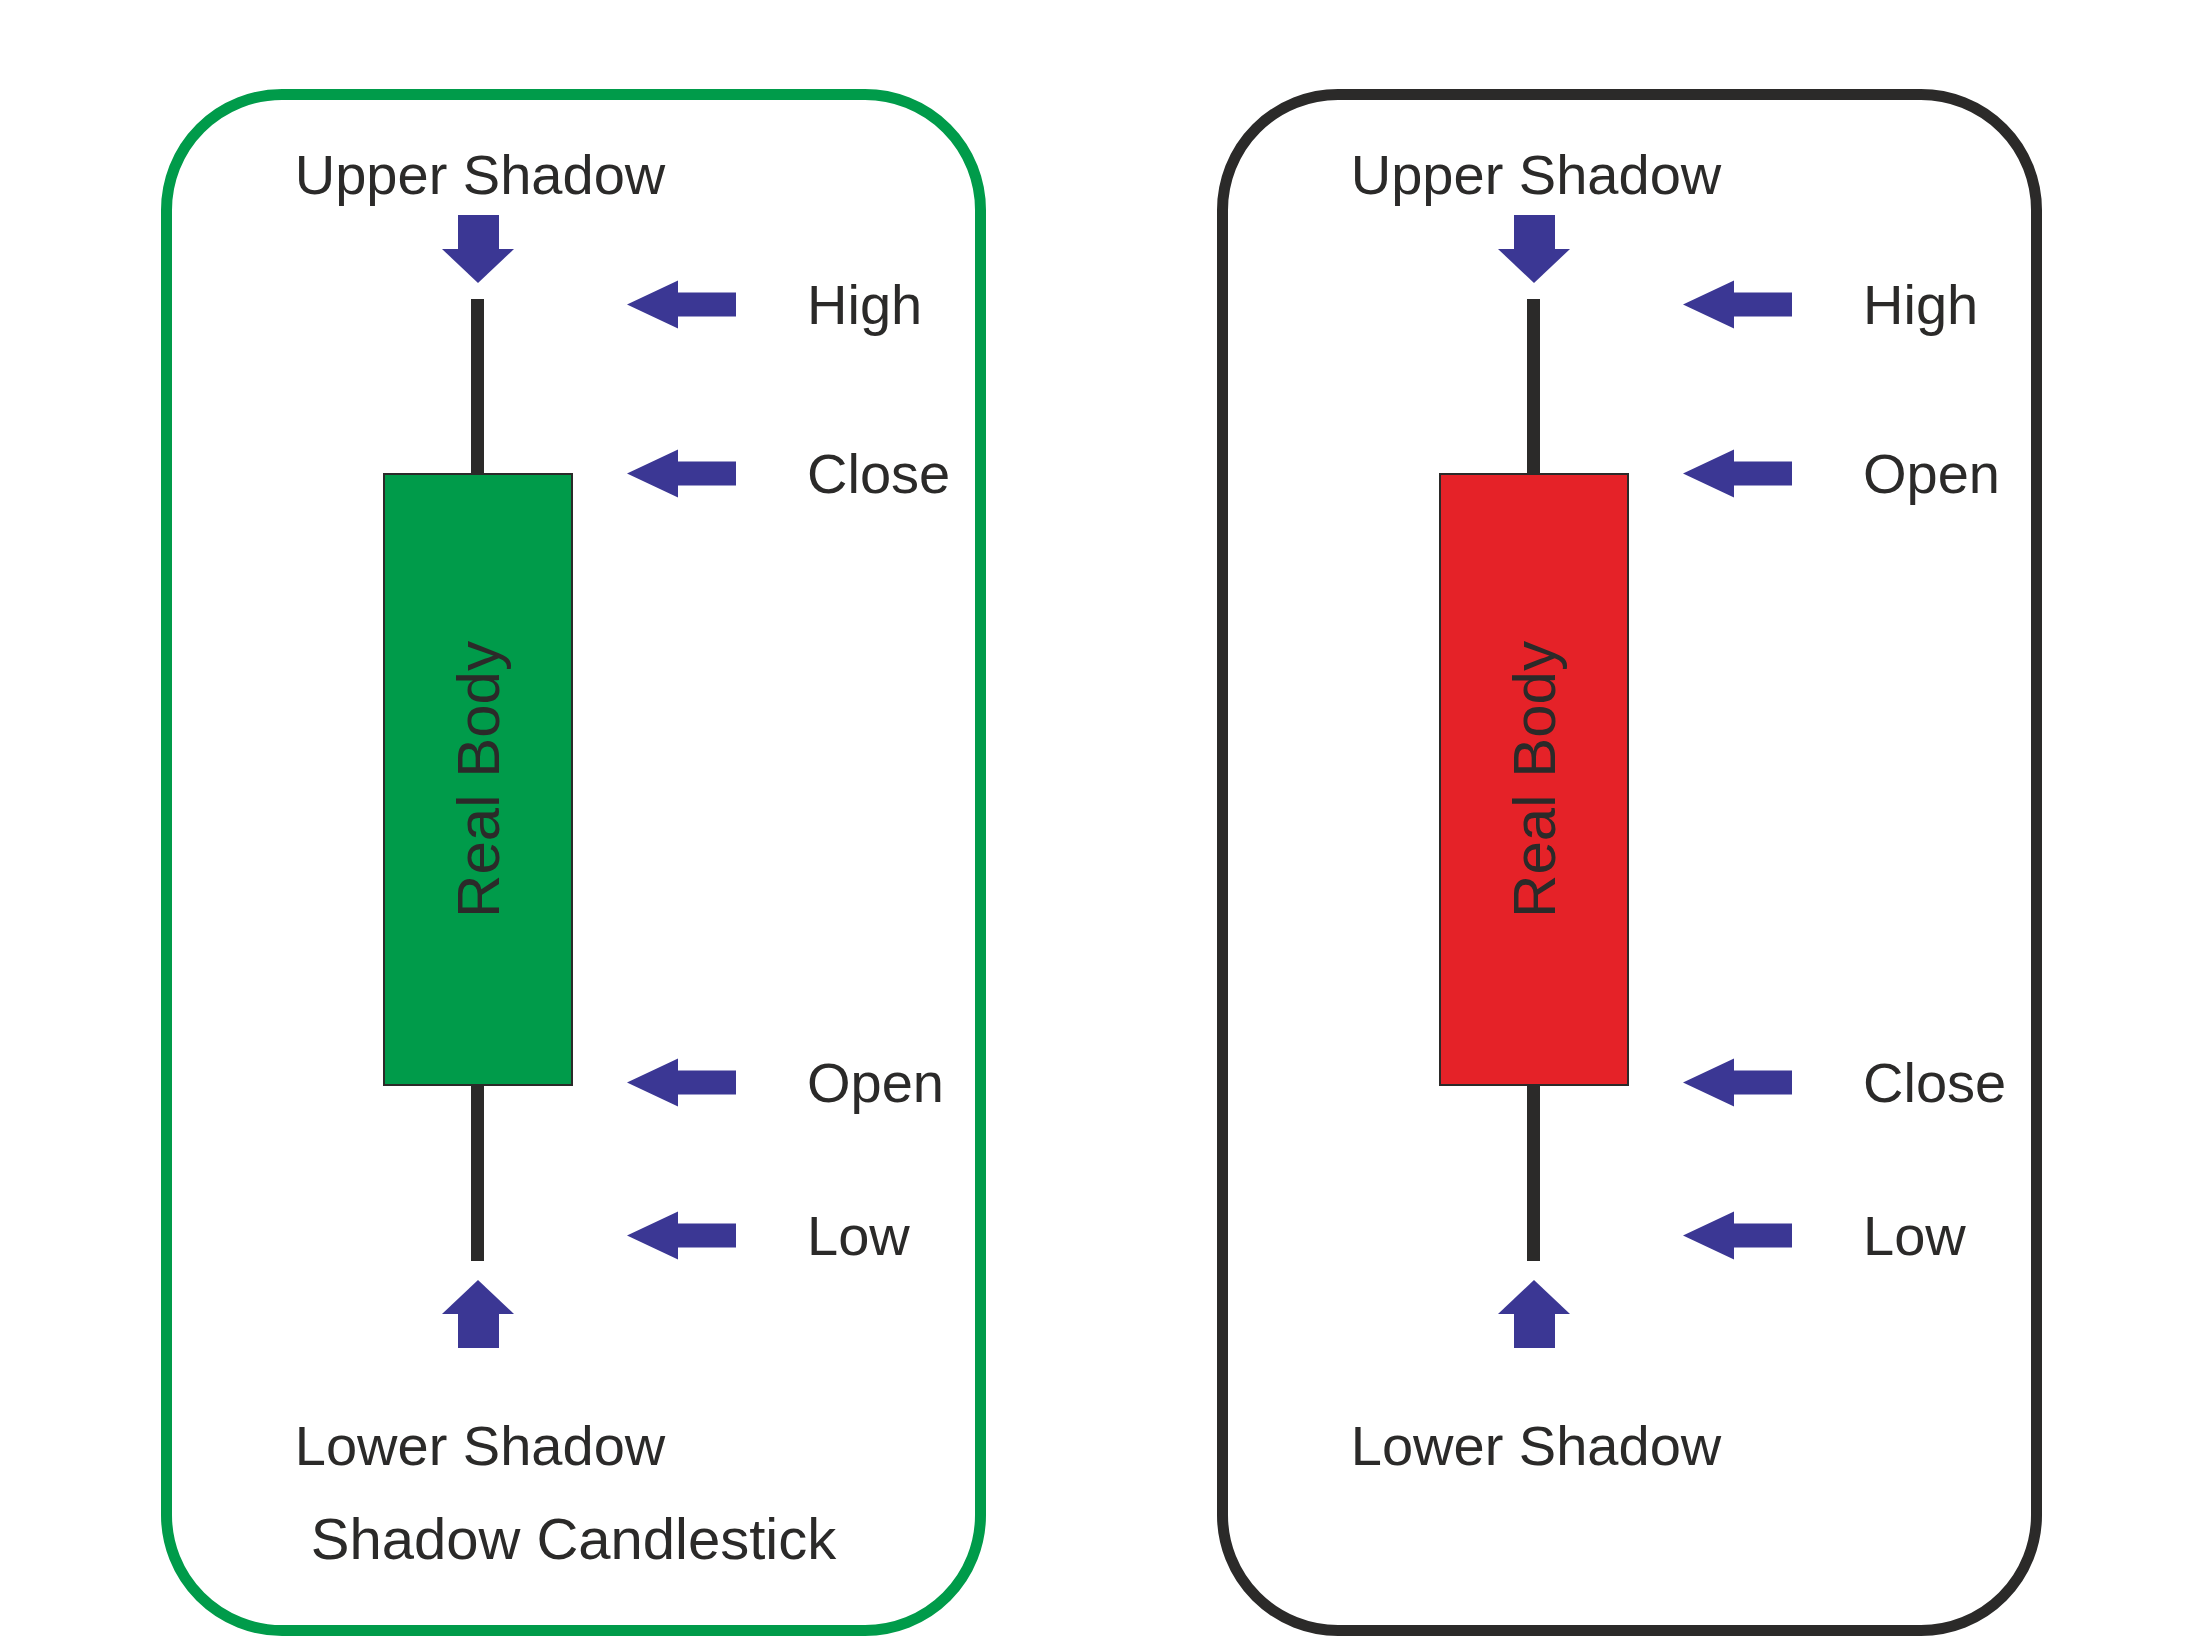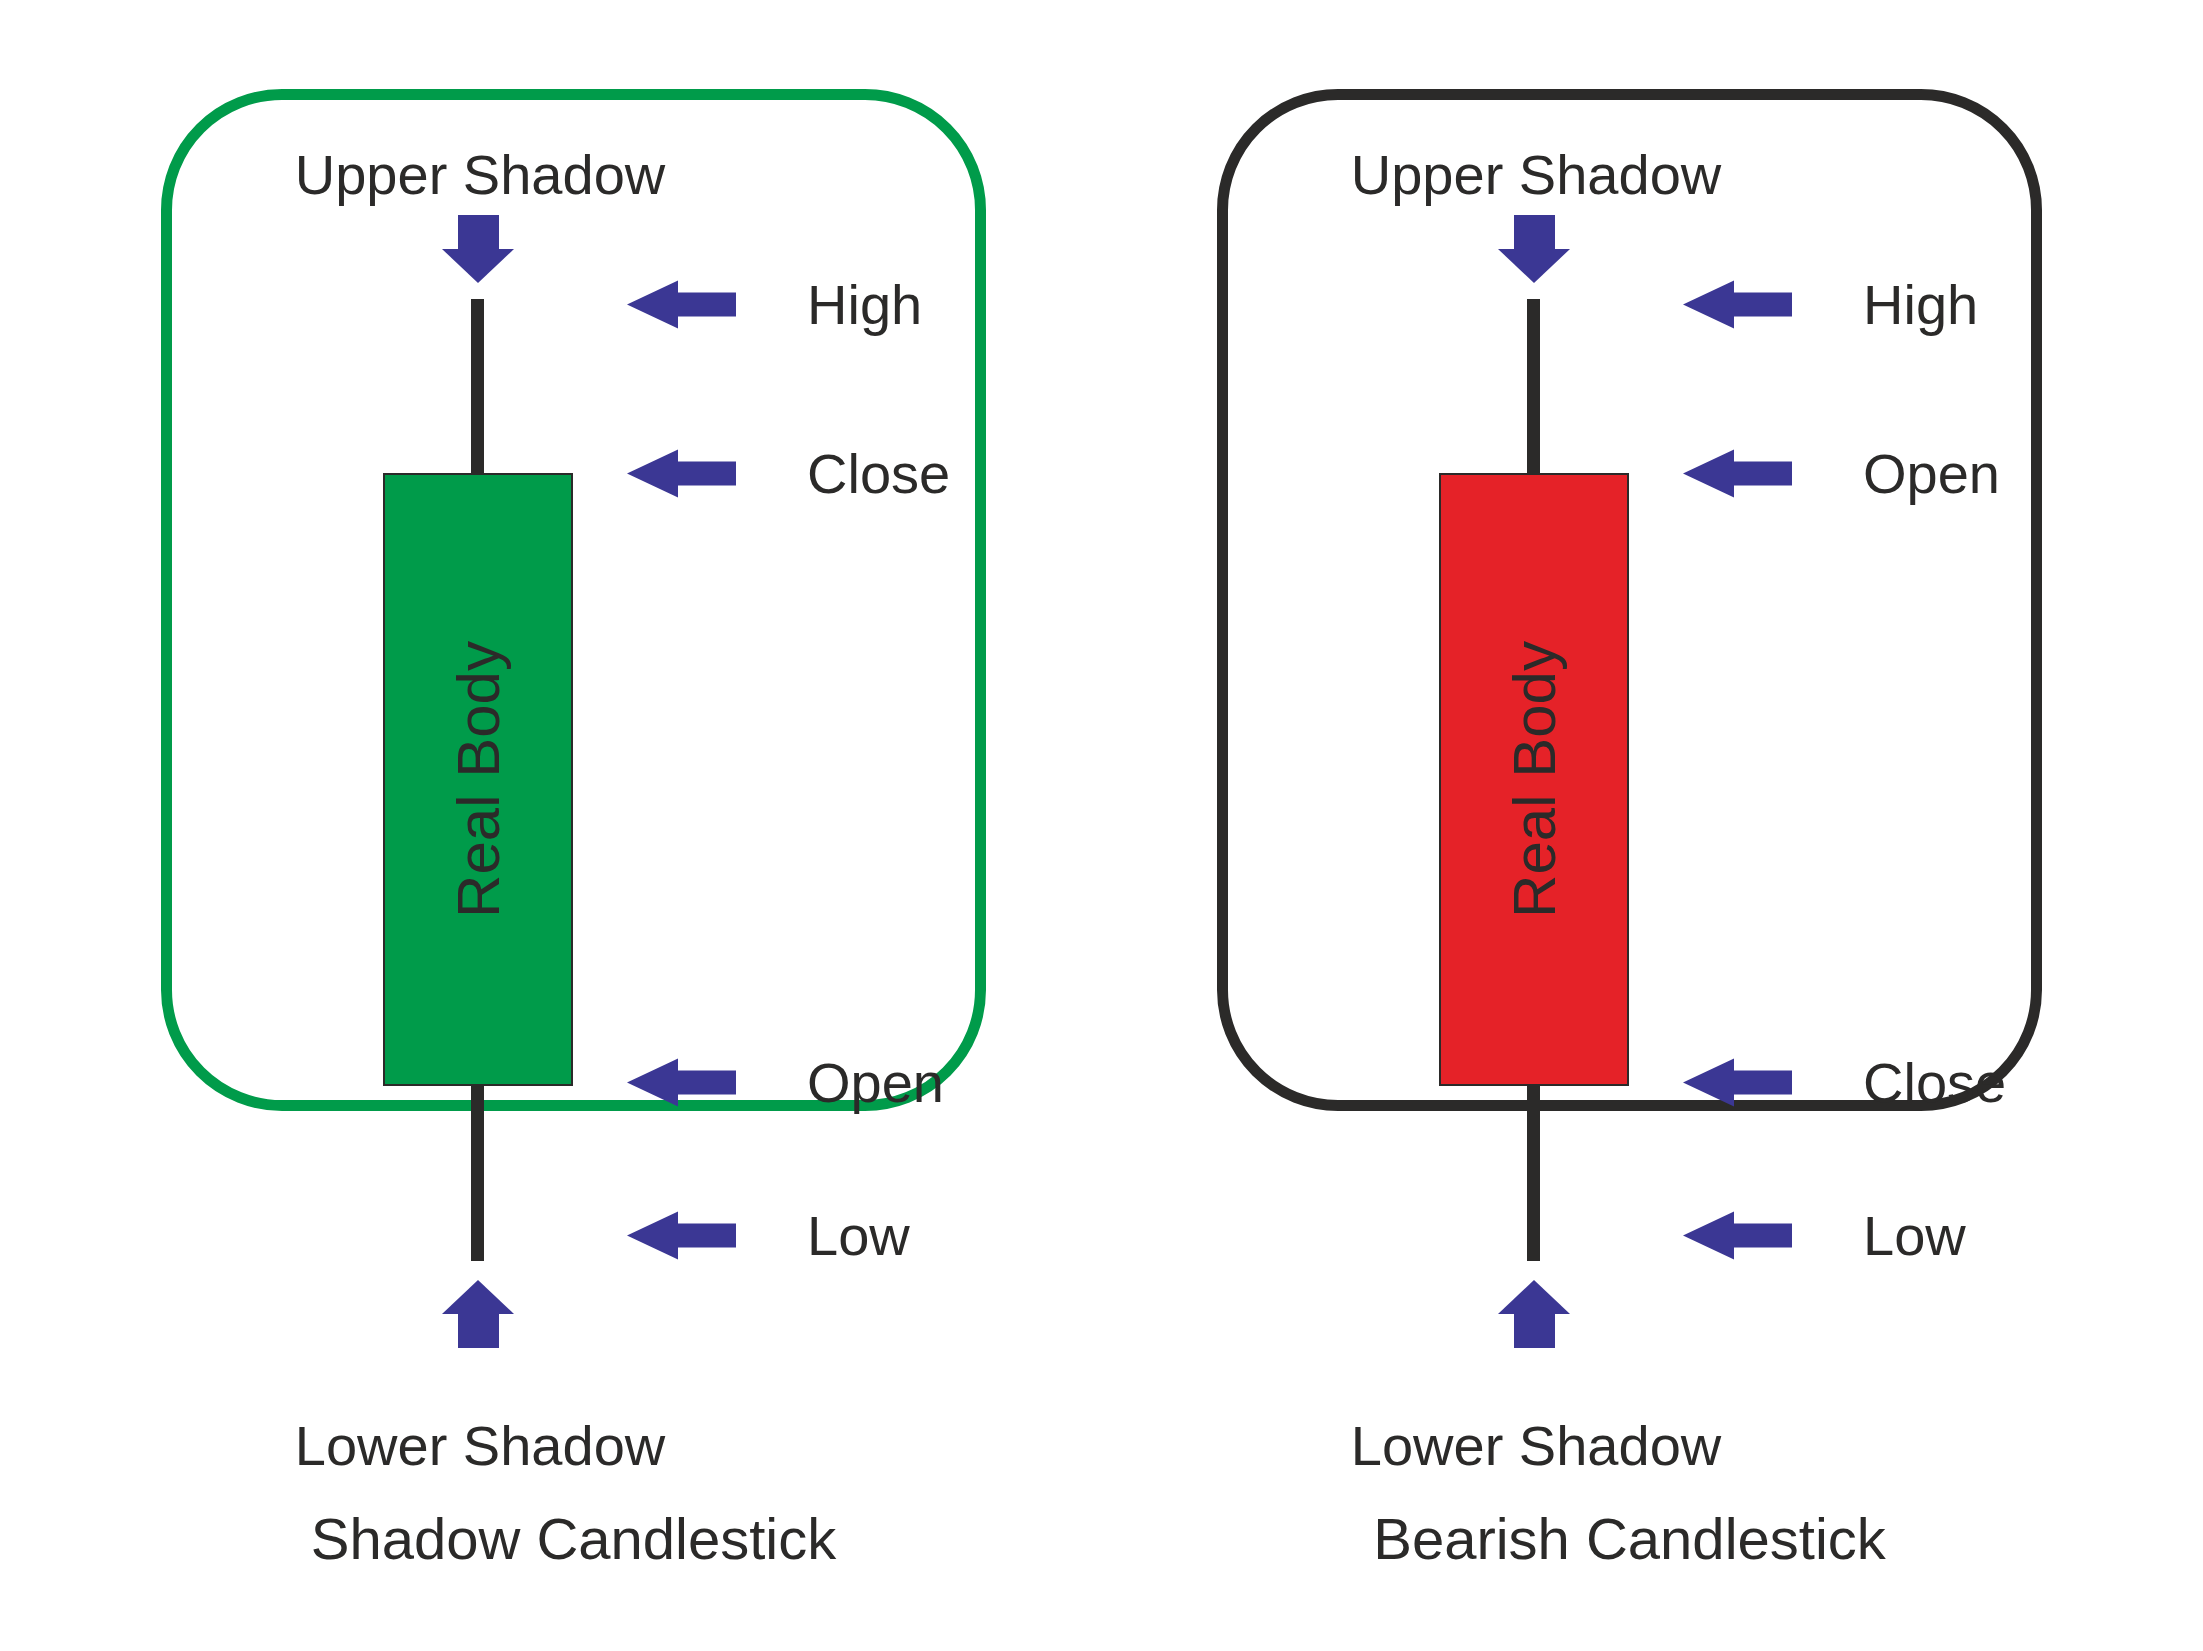--- a/index.html
+++ b/index.html
@@ -13,21 +13,21 @@
     width: 2204px;
     height: 1652px;
     background: #ffffff;
     overflow: hidden;
     color: var(--ink);
   }
   .panel {
     position: absolute;
     top: 89px;
     width: 825px;
-    height: 1022px;
+    height: 1547px;
   }
   .panel.bullish { left: 161px; }
   .panel.bearish { left: 1217px; }
 
   .frame {
     position: absolute;
     inset: 0;
     border-radius: 121px;
     background: transparent;
   }
@@ -275,17 +275,16 @@
     </div>
 
     <div class="anno anno-low">
       <div class="arrow-left">
         <div class="h-head"></div>
         <div class="h-shaft"></div>
       </div>
       <span class="anno-label">Low</span>
     </div>
 
-    <div class="panel-title">Bearish Candlestick</div>
   </section>
 
 </div>
 
 
 </body></html>

